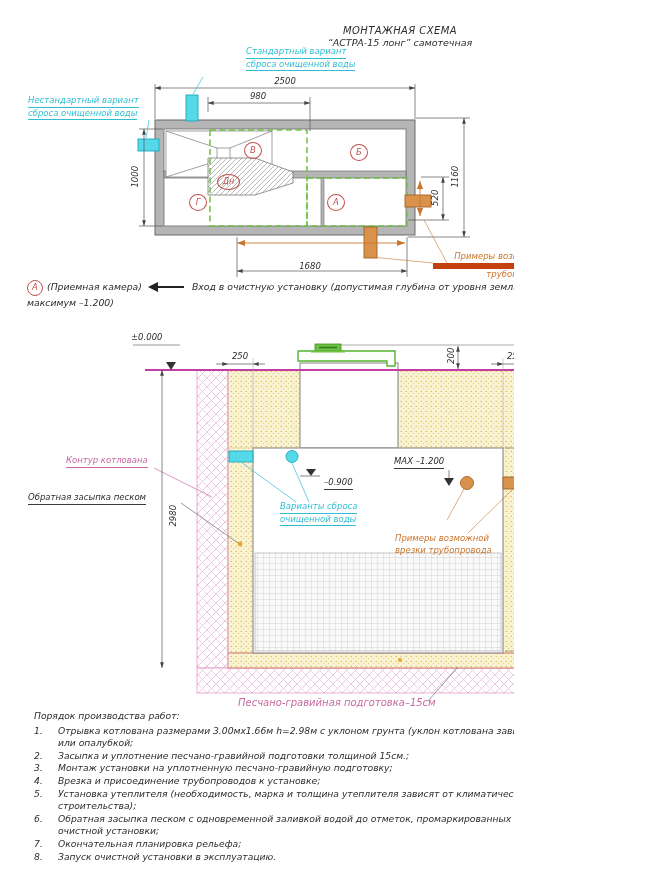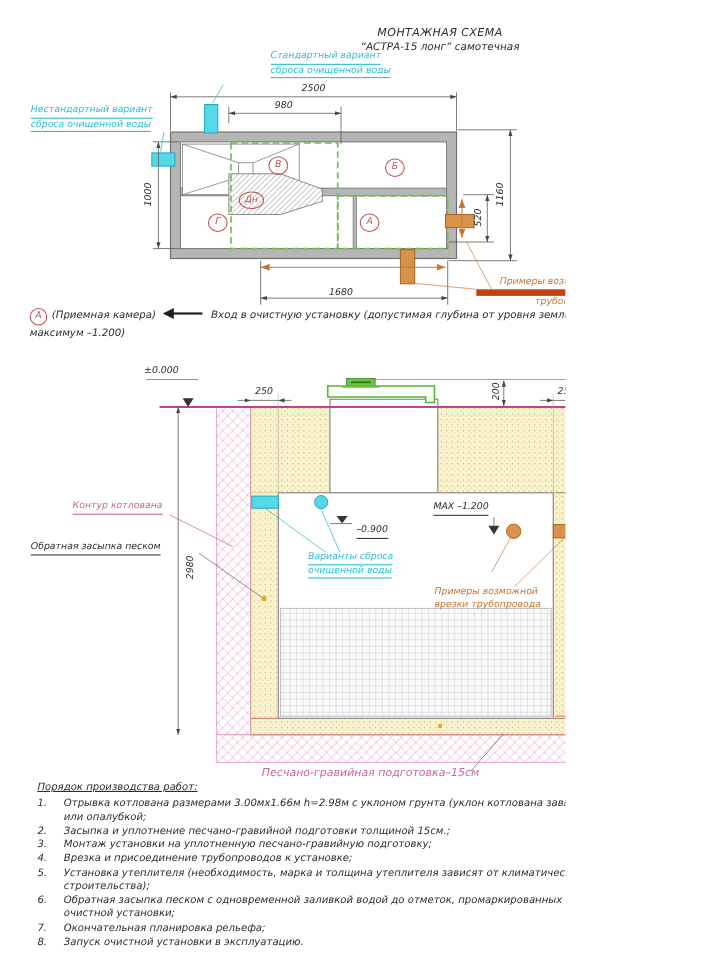--- a/index.html
+++ b/index.html
@@ -27,21 +27,21 @@
   .note{margin-bottom:1px;}
   .nmark{display:inline-block;border:1px solid #c0504d;color:#c0504d;border-radius:50%;
          width:14px;height:14px;line-height:13px;text-align:center;font-size:8.5px;margin-right:4px;}
   .arr{display:inline-block;vertical-align:middle;width:34px;height:2px;background:#222;
        position:relative;margin:0 8px 2px 8px;}
   .arrL::before{content:'';position:absolute;left:-2px;top:-4px;border-top:5px solid transparent;
        border-bottom:5px solid transparent;border-right:10px solid #222;}
   .arrR::after{content:'';position:absolute;right:-2px;top:-4px;border-top:5px solid transparent;
        border-bottom:5px solid transparent;border-left:10px solid #222;}
   .wo{position:absolute;left:34px;top:710px;width:606px;font-size:9.2px;line-height:12.6px;}
-  .wo .wt-title{text-decoration:underline;margin-bottom:2px;}
+  .wo .wt-title{margin-bottom:2px;}
   .wrow{display:flex;}
   .wn{width:24px;flex-shrink:0;}
   .wx{flex:1;}
 </style>
 </head>
 <body>
 
 <div id="page">
 
 <svg width="649" height="889" viewBox="0 0 649 889">

